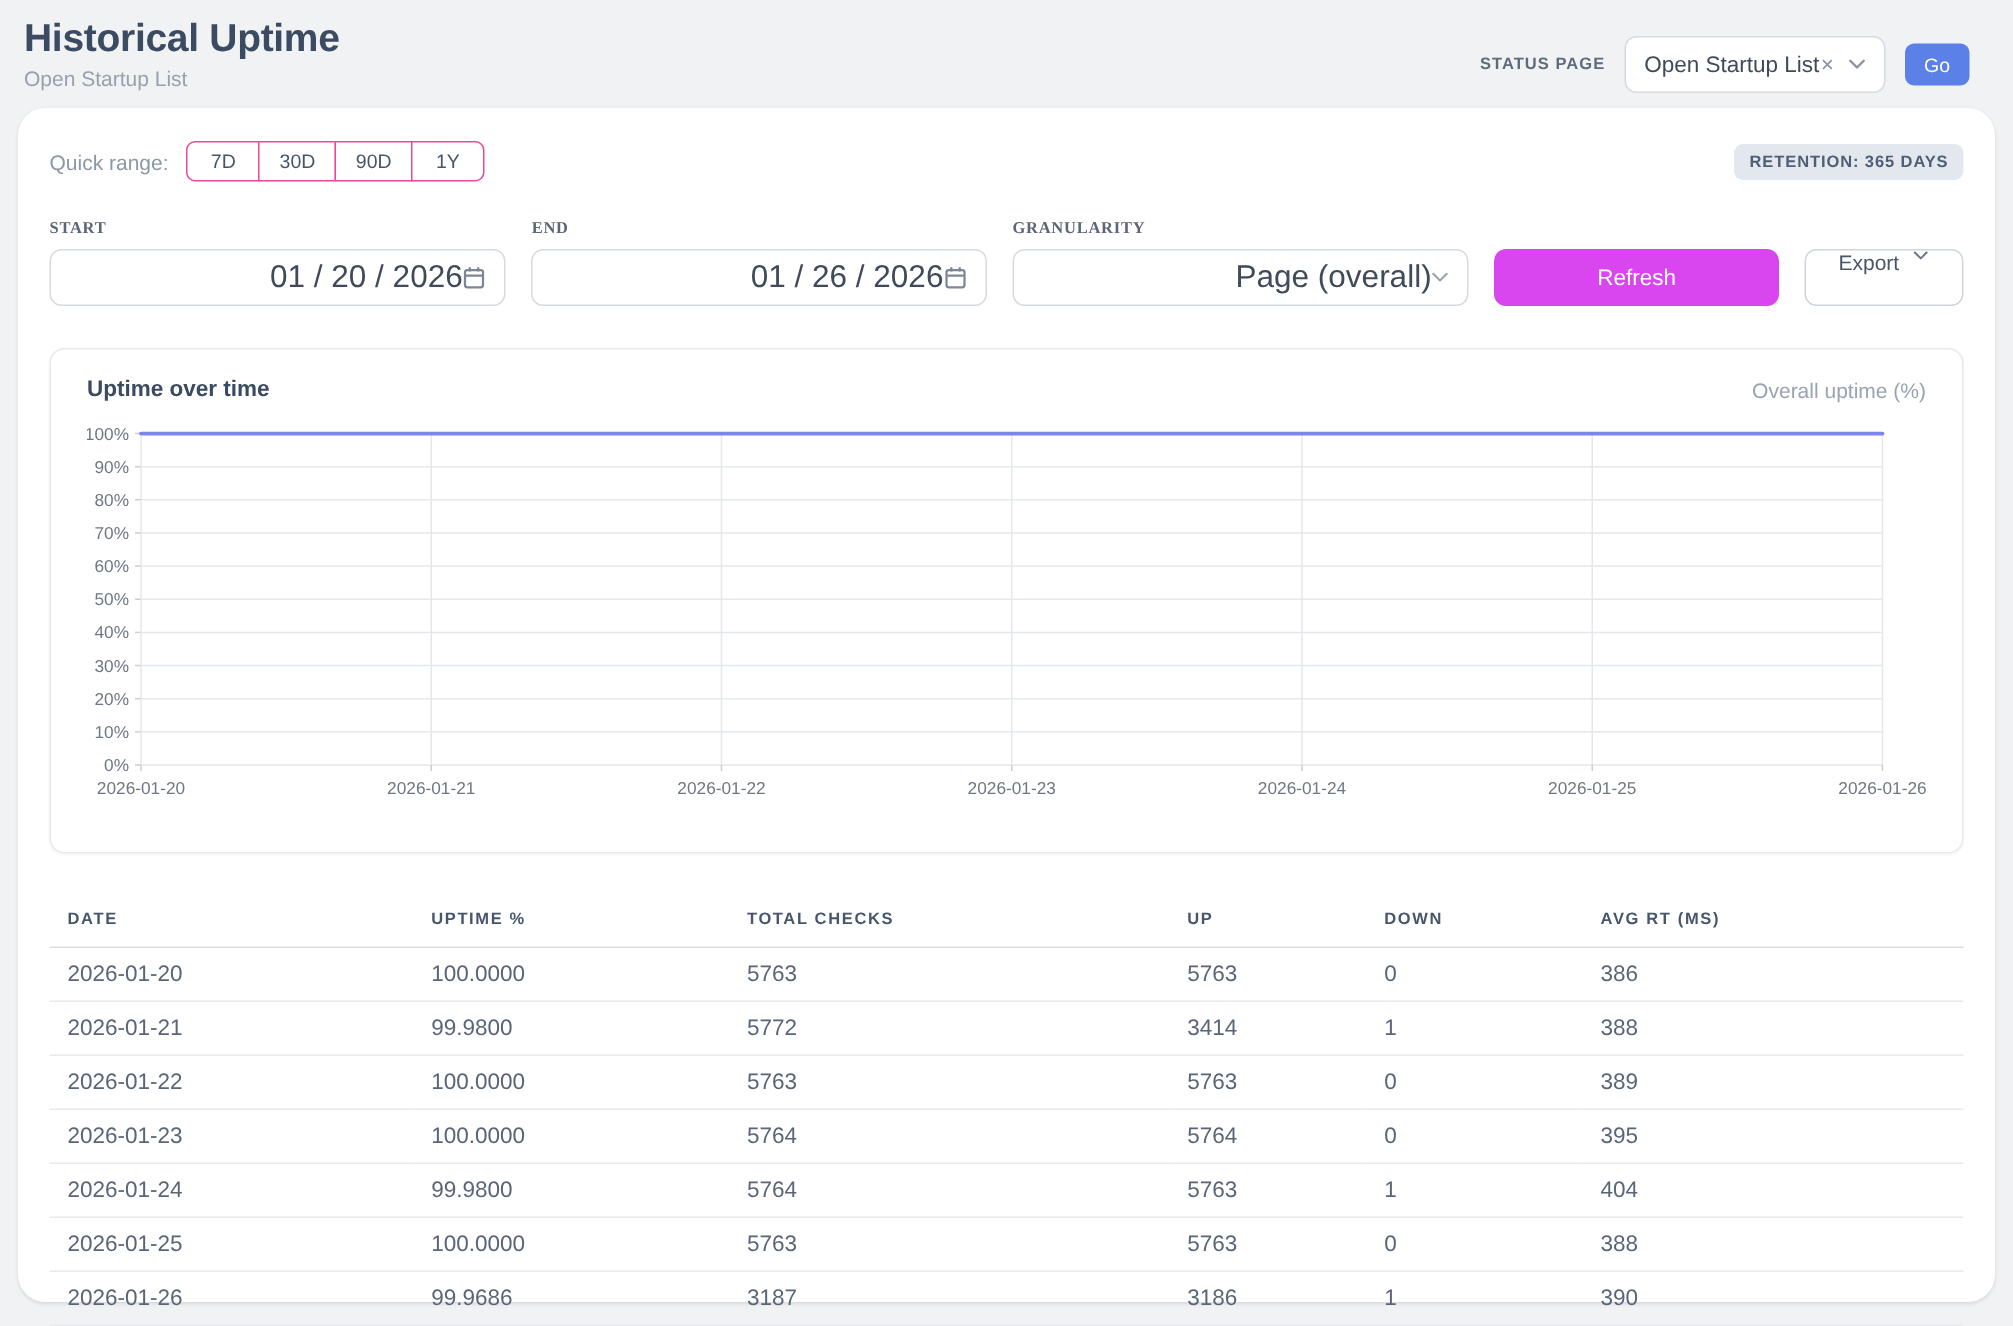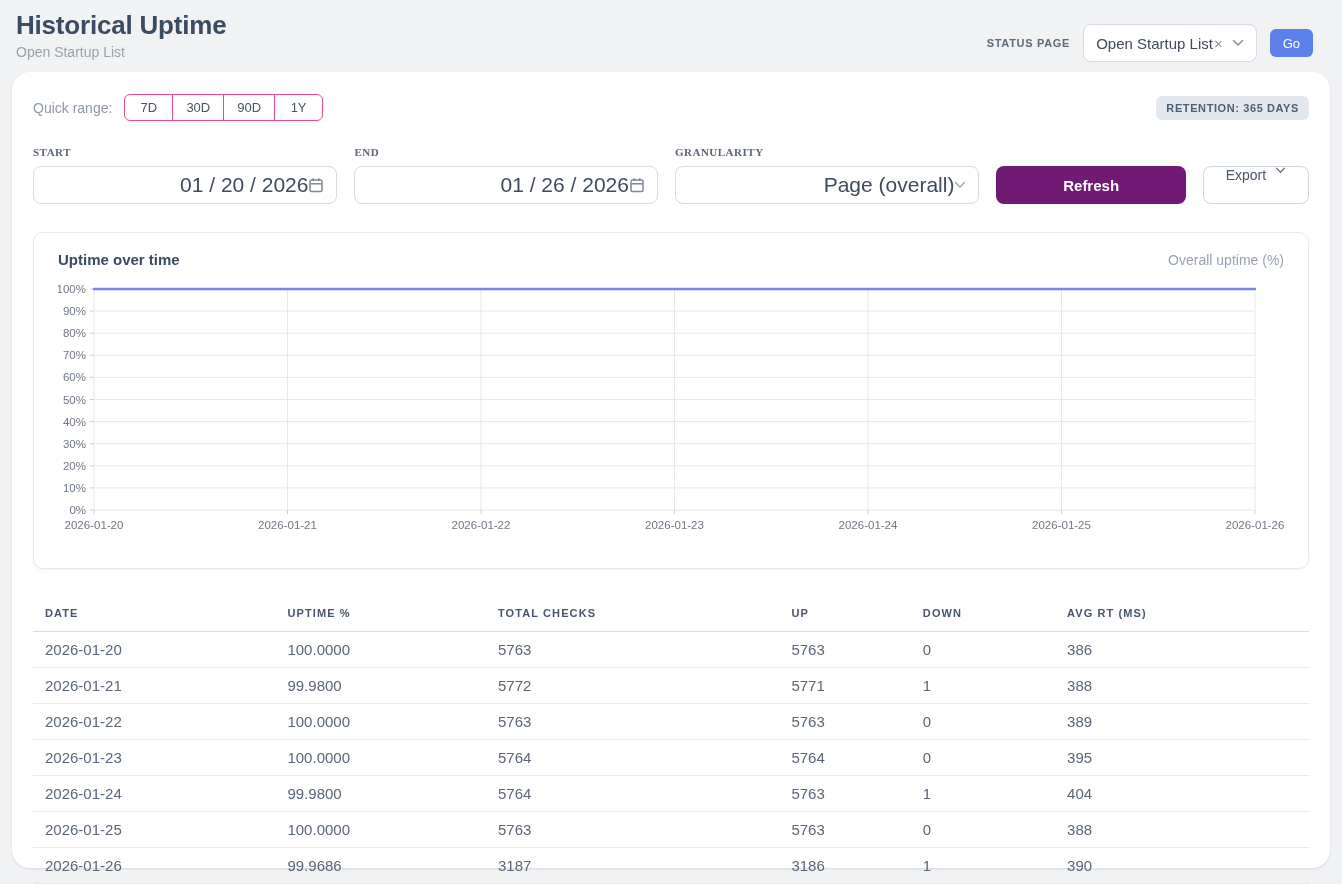--- a/index.html
+++ b/index.html
@@ -36,22 +36,22 @@
   .retention-badge { background:#e3e8ef; color:#4e5e74; font-size:11px; font-weight:700;
     letter-spacing:0.6px; padding:6px 10px; border-radius:6px; }
 
   .row-form { display:flex; margin-top:25px; gap:17px; }
   .field { display:flex; flex-direction:column; }
   .field-label { font-size:11px; font-weight:600; color:#5b6676; letter-spacing:0.5px; margin-bottom:8px;font-family:Liberation Serif, serif; }
   .input-box { display:flex; align-items:center; justify-content:flex-end; background:#fff;
     border:1px solid #d6dae1; border-radius:8px; height:38px; padding:0 12px; font-size:21px;
     color:#3f4a5a; cursor:text; }
   .w-start { width:307px; } .w-end { width:306px; } .w-gran { width:307px; }
-  .btn-refresh { align-self:flex-end; background:#701a75; color:#fff; border:none; border-radius:8px;
-    height:38px; width:191px; font-size:15px; font-family:inherit; cursor:pointer;font-weight:bold; }
+  .btn-refresh { align-self:flex-end; background:#d946ef; color:#fff; border:none; border-radius:8px;
+    height:38px; width:191px; font-size:15px; font-family:inherit; cursor:pointer; }
   .btn-export { align-self:flex-end; display:flex; align-items:flex-start; justify-content:center;
     background:#fff; border:1px solid #cfd5dd; border-radius:8px; height:38px; width:107px;
     font-size:14px; color:#4a5568; font-family:Liberation Sans, sans-serif; cursor:pointer; }
 
   
   .chart-card { margin-top:28px; border:1px solid #e7e9ee; border-radius:10px;
     box-shadow:0 1px 2px rgba(0,0,0,.05); padding:18px 24px 12px 24px; height:337px; }
   .chart-head { display:flex; justify-content:space-between; align-items:center; }
   .chart-title { font-size:15px; font-weight:700; color:#3a4a60; }
   .chart-legend { font-size:14px; color:#9aa3b2; }
@@ -233,21 +233,21 @@
           <td>100.0000</td>
           <td>5763</td>
           <td>5763</td>
           <td>0</td>
           <td>386</td>
         </tr>
         <tr>
           <td>2026-01-21</td>
           <td>99.9800</td>
           <td>5772</td>
-          <td>5771</td>
+          <td>3414</td>
           <td>1</td>
           <td>388</td>
         </tr>
         <tr>
           <td>2026-01-22</td>
           <td>100.0000</td>
           <td>5763</td>
           <td>5763</td>
           <td>0</td>
           <td>389</td>

